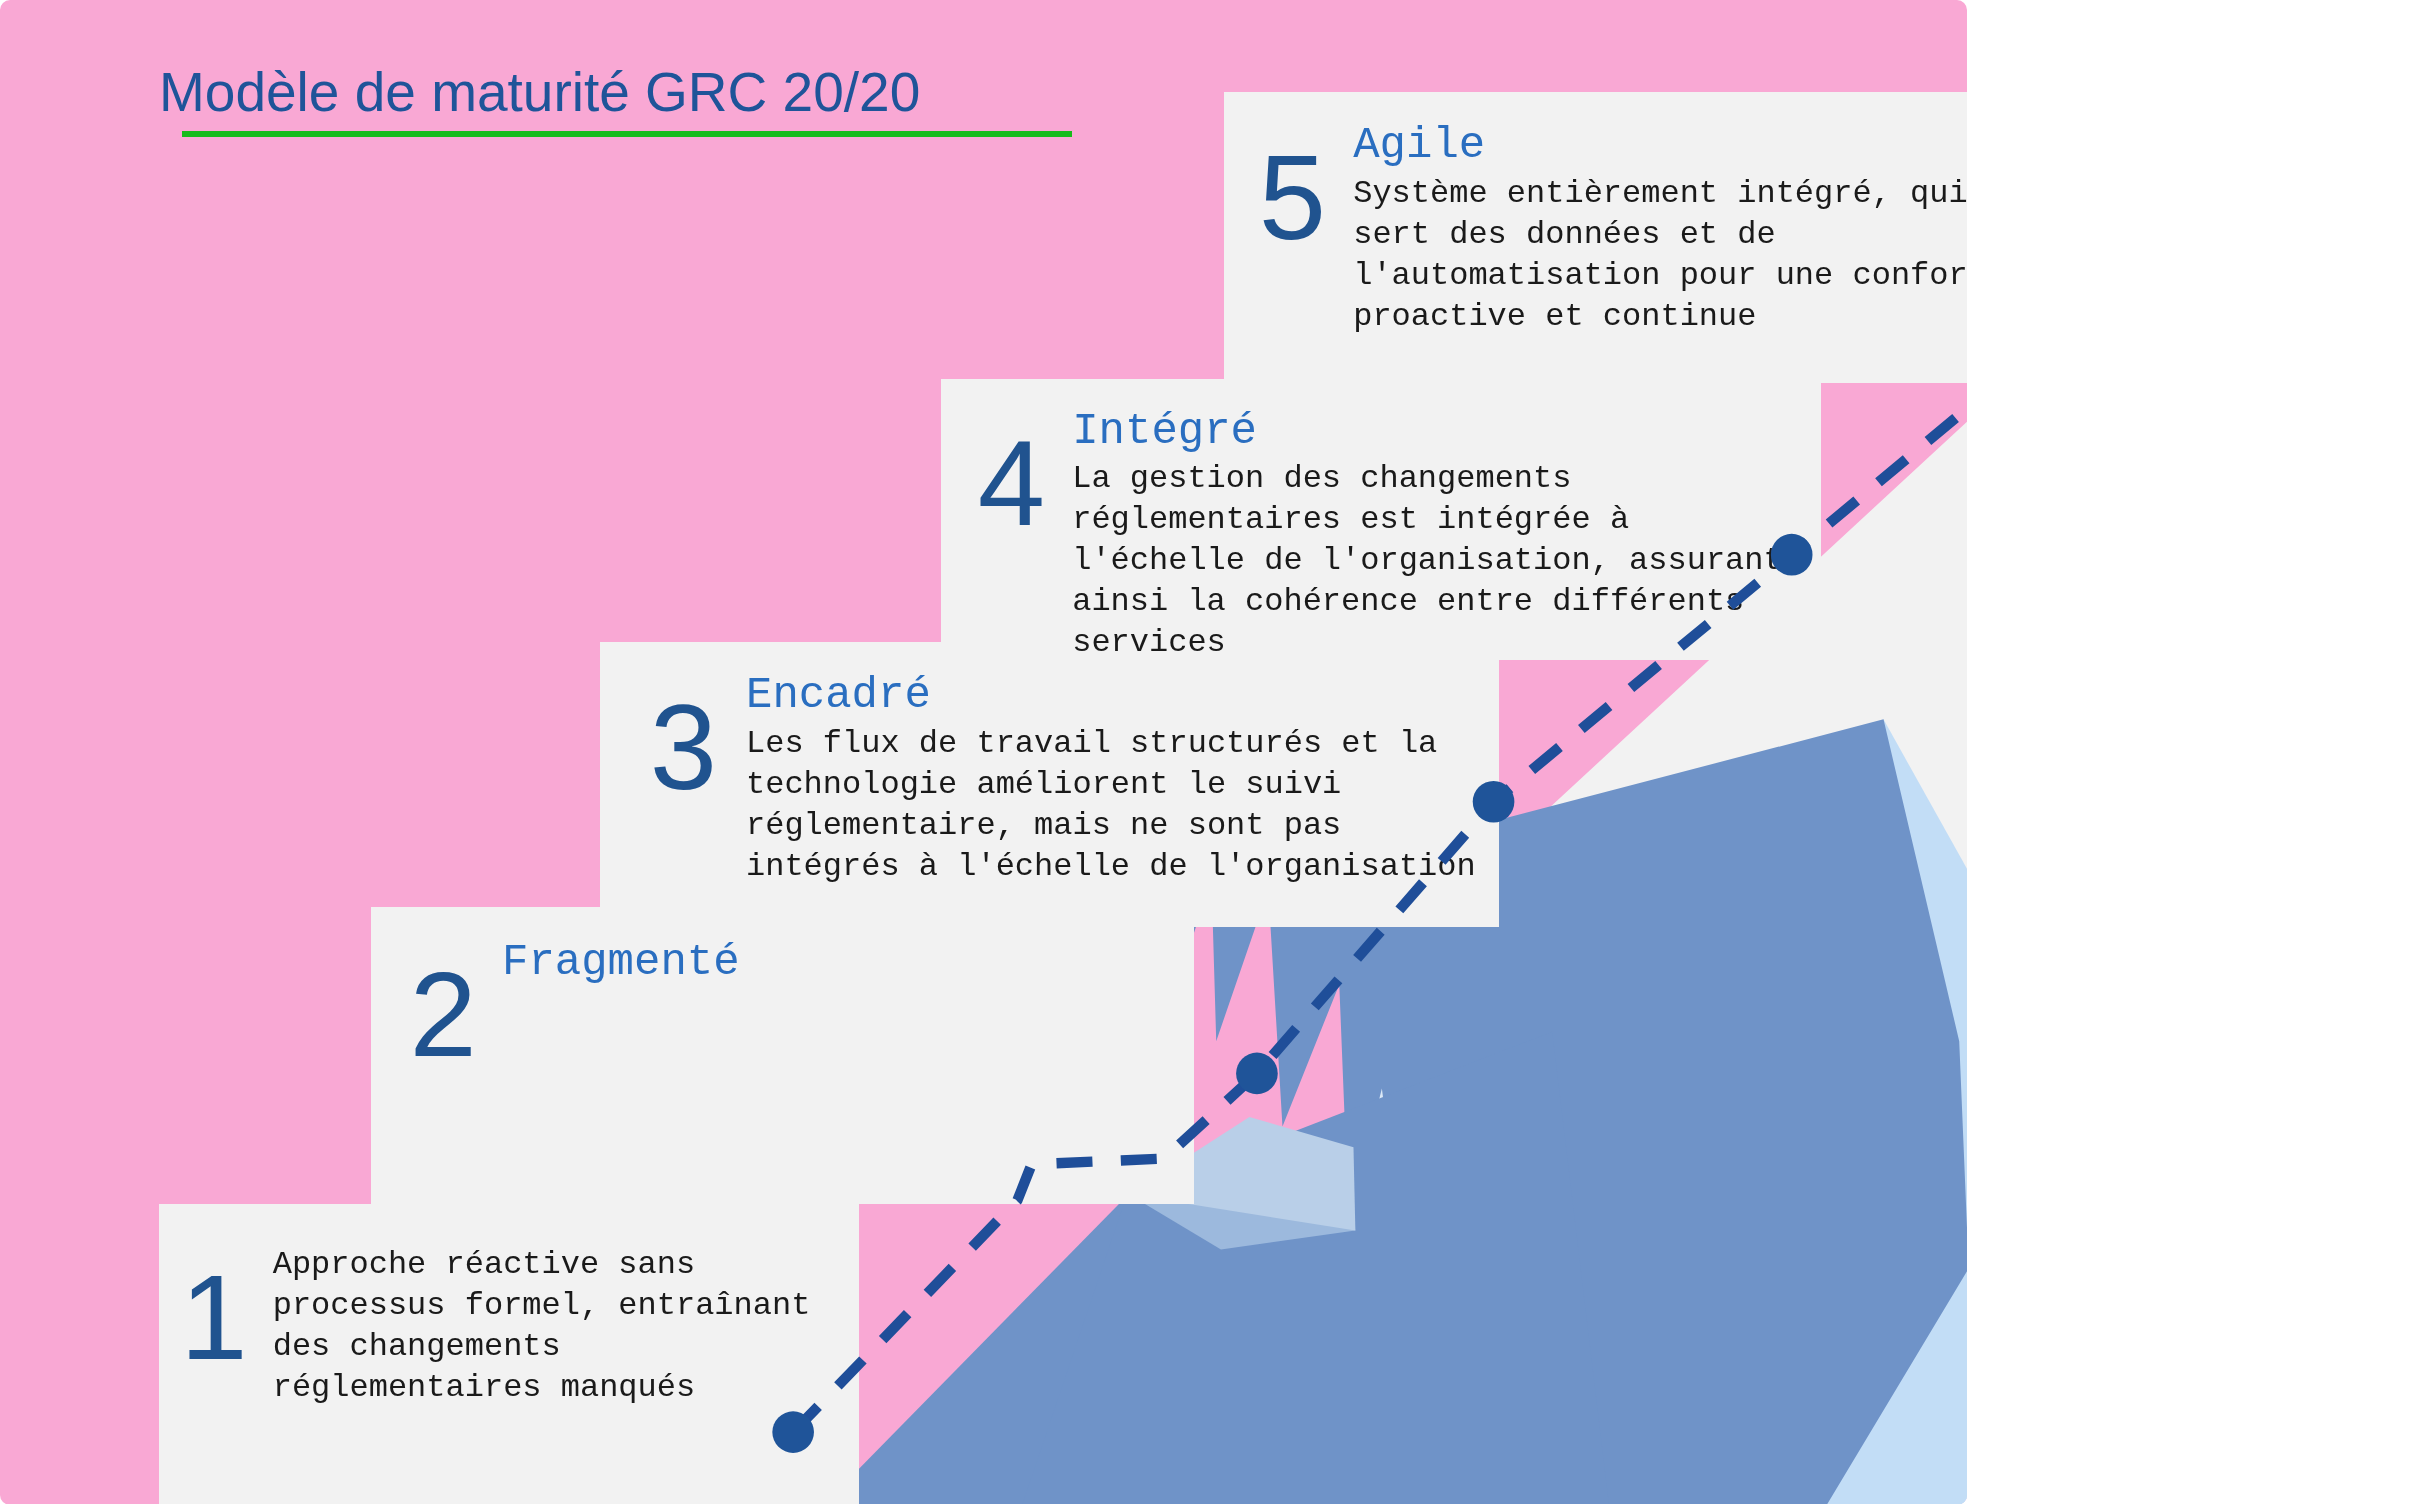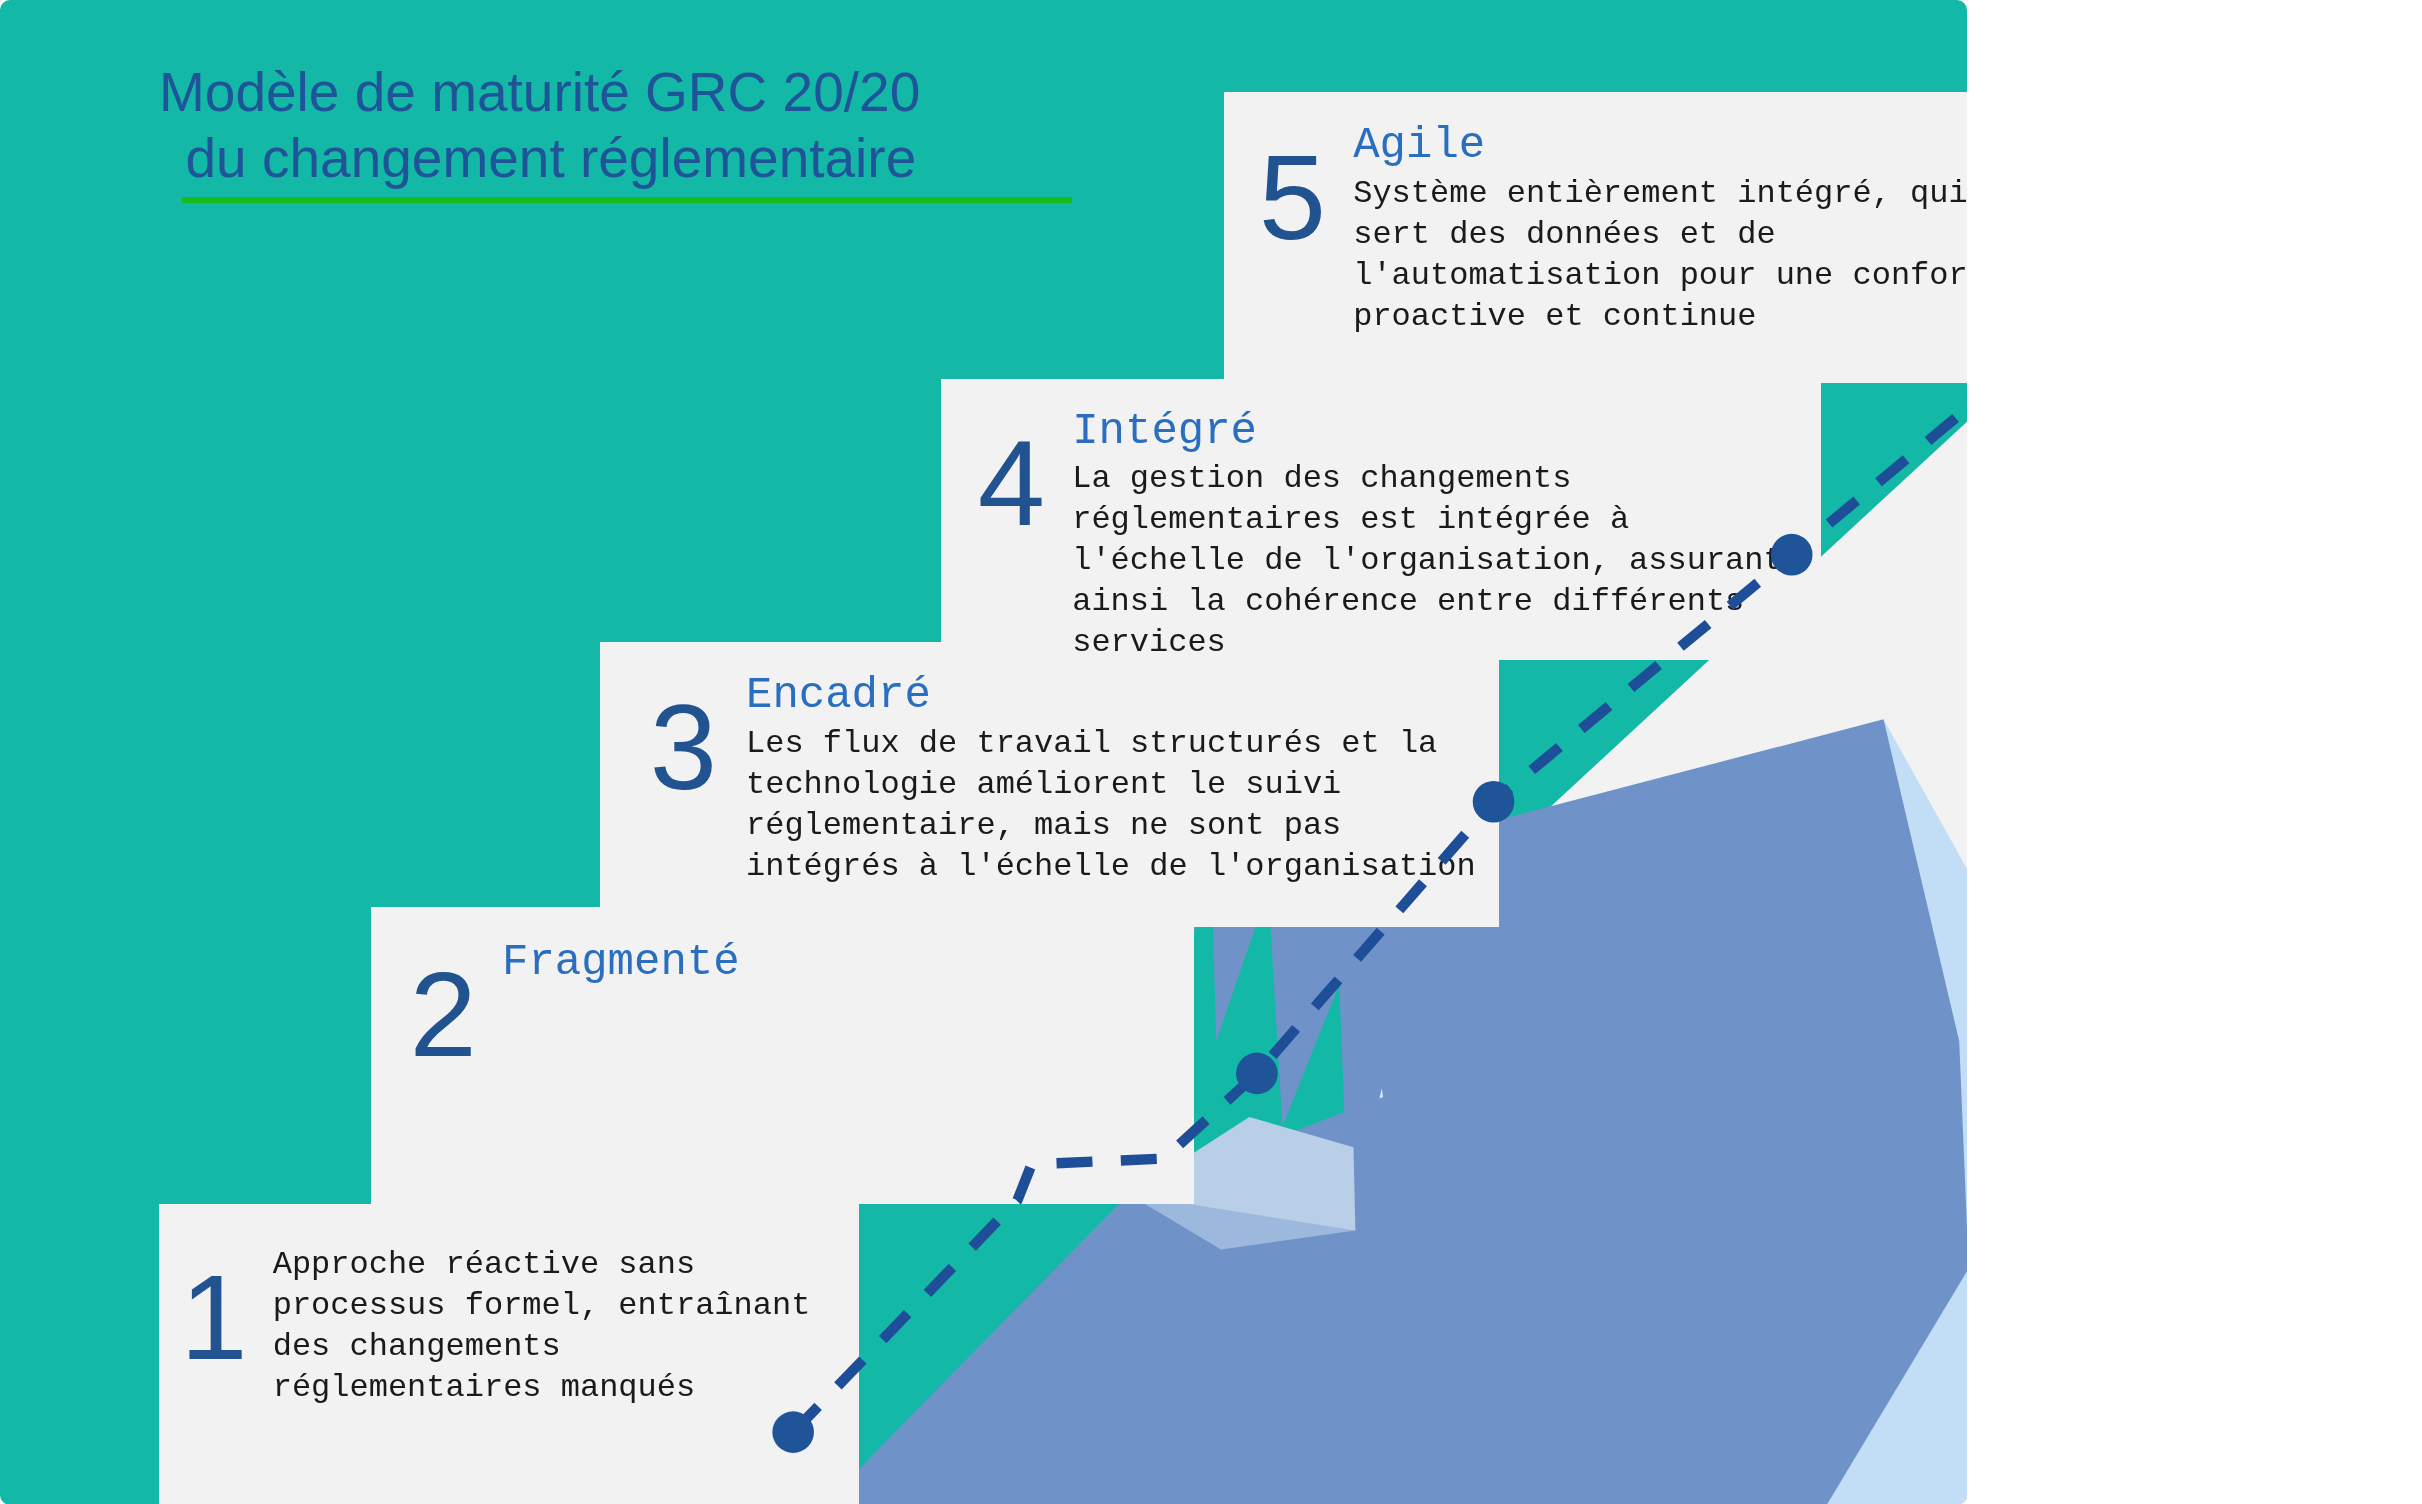--- a/index.html
+++ b/index.html
@@ -7,21 +7,21 @@
     padding: 0;
     background: #ffffff;
   }
   body {
     font-family: "Liberation Sans", sans-serif;
   }
   #canvas {
     position: relative;
     width: 1967px;
     height: 1505px;
-    background: #14b8a6;
+    background: #f9a8d4;
     overflow: hidden;
     border-radius: 10px;
   }
 
   
   #mountain-art {
     position: absolute;
     left: 0;
     top: 0;
     width: 2423px;
@@ -142,21 +142,20 @@
     <polygon fill="#6f93c8" points="1190,1264 1570,1590 870,1590"></polygon>
     <polygon fill="#6f93c8" points="1190,1264 1640,1090 1700,1590 1080,1590"></polygon>
 
     <polygon fill="#9cb9dd" points="1193,1262 1420,1215 1432,1300 1290,1320"></polygon>
 
     <polygon fill="#b9cfe8" points="1193,1262 1320,1180 1430,1212 1432,1300"></polygon>
   </svg>
 
   <div id="title-block">
     <div class="title-line">Modèle de maturité GRC 20/20</div>
-    <div class="title-line l2">du changement réglementaire</div>
     <div id="title-underline"></div>
   </div>
 
   <div class="step-card" id="card-1">
     <div class="step-num">1</div>
     <div class="step-text">
       <div class="step-desc">Approche réactive sans processus formel, entraînant des changements réglementaires manqués</div>
     </div>
   </div>
 

